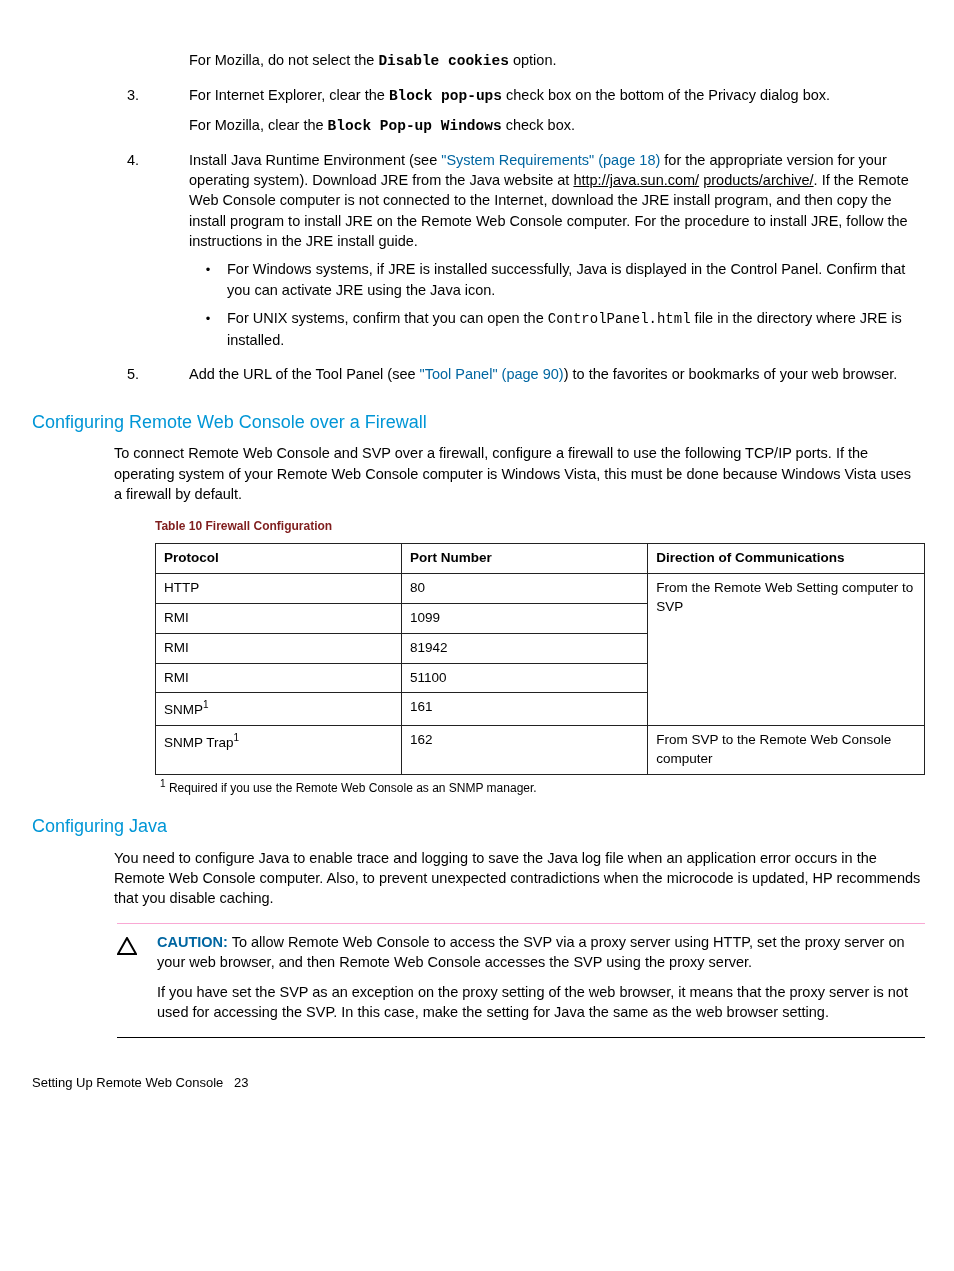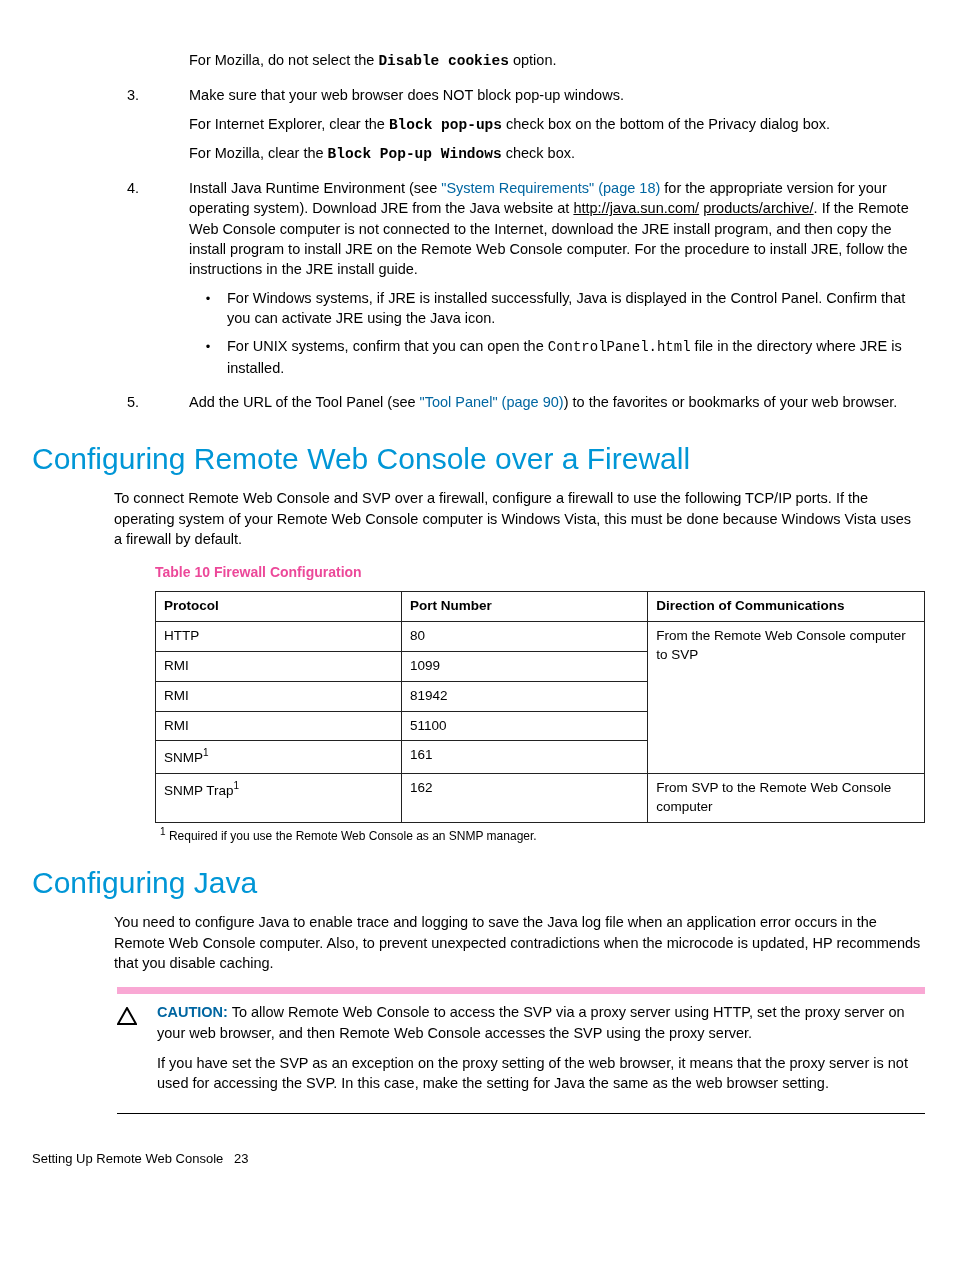--- a/index.html
+++ b/index.html
@@ -21,46 +21,46 @@
   .bullet-dot { width: 38px; text-align: center; flex-shrink: 0; font-size: 13px; padding-top: 2px; }
   .bullet-body { flex: 1; }
   b { font-weight: bold; font-family: Liberation Mono, monospace; }
   a.link { color: #0066a1; text-decoration: none; }
   a.ulink { color: #000; text-decoration: underline; }
   code { font-family: "Courier New", monospace; font-size: 14px; }
   h2.section-h {
     font-family: Arial, sans-serif;
     font-weight: normal;
     color: #0096d6;
-    font-size: 30px;
+    font-size: 18px;
     margin: 18px 0 8px 0;
   }
   .para-block { margin-left: 82px; margin-bottom: 10px; }
-  .table-caption { color: #ec4899; font-weight: bold; font-size: 14px; margin: 14px 0 8px 123px; }
+  .table-caption { color: #7f1d1d; font-weight: bold; font-size: 12px; margin: 14px 0 8px 123px; }
   table.fw {
     border-collapse: collapse;
     width: 770px;
     margin-left: 123px;
     font-size: 13.5px;
   }
   table.fw th, table.fw td {
     border: 1px solid #222;
     padding: 5px 8px;
     text-align: left;
     vertical-align: top;
     font-weight: normal;
   }
   table.fw th { font-weight: bold; }
   .footnote { font-size: 12px; margin-left: 128px; margin-top: 2px; }
   .sup { font-size: 10px; vertical-align: super; }
   .caution-block {
-    border-top: 7px solid #f9a8d4;
+    border-top: 1px solid #f9a8d4;
     border-bottom: 1px solid #000;
     margin: 14px 0 0 85px;
-    padding: 8px 0 10px 0;
+    padding: 8px 0 4px 0;
     display: flex;
     width: 808px;
   }
   .caution-icon { width: 40px; flex-shrink: 0; font-size: 20px; font-weight: bold; text-align: left; padding-top: 2px; }
   .caution-body { flex: 1; }
   .caution-body p { margin-bottom: 10px; }
   .caution-label { color: #0066a1; font-weight: bold; }
   .footer { text-align: left; font-size: 13px; margin-top: 36px; padding-right: 30px; }
   .ol-wrap { margin-left: 155px; }
   .ol-wrap .ol-item { position: relative; }
@@ -76,21 +76,20 @@
     <div class="ol-body">
       <p>
         <span>For Mozilla, do not select the </span><b>Disable cookies</b><span> option.</span>
       </p>
     </div>
   </div>
 
   <div class="ol-item">
     <div class="ol-num">3.</div>
     <div class="ol-body">
-      <p>Make sure that your web browser does NOT block pop-up windows.</p>
       <p>
         <span>For Internet Explorer, clear the </span><b>Block pop-ups</b><span> check box on the bottom of the Privacy dialog box.</span>
       </p>
       <p>
         <span>For Mozilla, clear the </span><b>Block Pop-up Windows</b><span> check box.</span>
       </p>
     </div>
   </div>
 
   <div class="ol-item">
@@ -135,21 +134,21 @@
     <tr>
       <th style="width:32%">Protocol</th>
       <th style="width:32%">Port Number</th>
       <th>Direction of Communications</th>
     </tr>
   </thead>
   <tbody>
     <tr>
       <td>HTTP</td>
       <td>80</td>
-      <td rowspan="5">From the Remote Web Console computer to SVP</td>
+      <td rowspan="5">From the Remote Web Setting computer to SVP</td>
     </tr>
     <tr>
       <td>RMI</td>
       <td>1099</td>
     </tr>
     <tr>
       <td>RMI</td>
       <td>81942</td>
     </tr>
     <tr>

